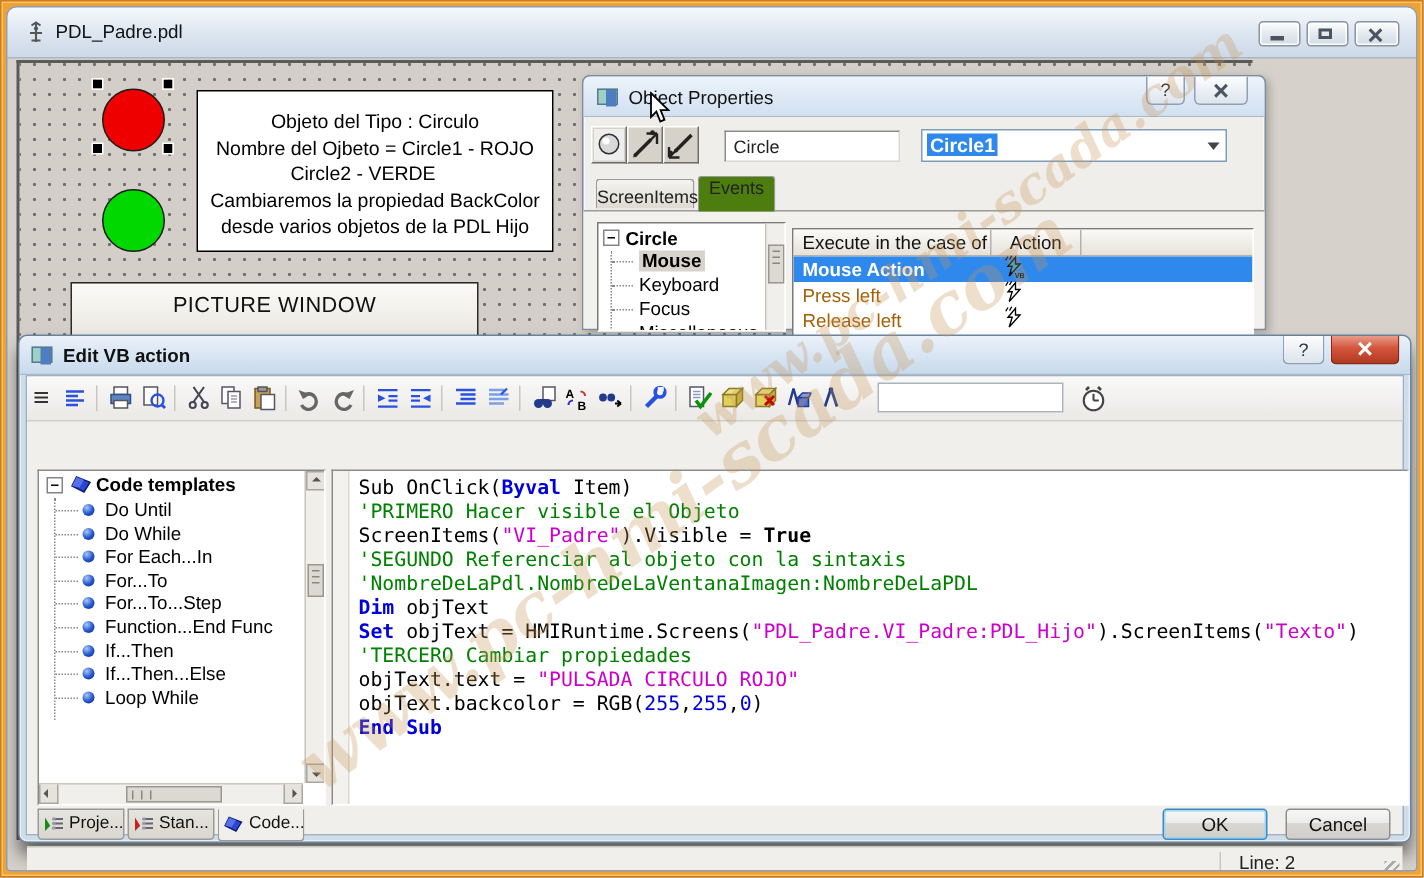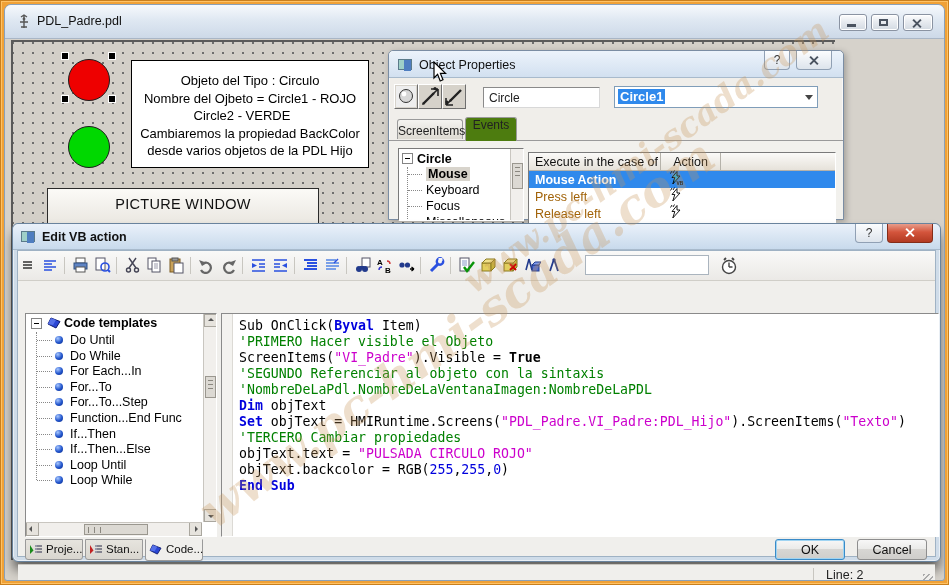--- a/index.html
+++ b/index.html
@@ -492,21 +492,20 @@
             <div id="tpl-vline"></div>
             <div id="template-list">
                 <div class="tpl-item"><span class="elbow"></span><span class="sphere"></span><span class="tlbl">Do Until</span></div>
                 <div class="tpl-item"><span class="elbow"></span><span class="sphere"></span><span class="tlbl">Do While</span></div>
                 <div class="tpl-item"><span class="elbow"></span><span class="sphere"></span><span class="tlbl">For Each...In</span></div>
                 <div class="tpl-item"><span class="elbow"></span><span class="sphere"></span><span class="tlbl">For...To</span></div>
                 <div class="tpl-item"><span class="elbow"></span><span class="sphere"></span><span class="tlbl">For...To...Step</span></div>
                 <div class="tpl-item"><span class="elbow"></span><span class="sphere"></span><span class="tlbl">Function...End Func</span></div>
                 <div class="tpl-item"><span class="elbow"></span><span class="sphere"></span><span class="tlbl">If...Then</span></div>
                 <div class="tpl-item"><span class="elbow"></span><span class="sphere"></span><span class="tlbl">If...Then...Else</span></div>
-                <div class="tpl-item"><span class="elbow"></span><span class="sphere"></span><span class="tlbl">Loop Until</span></div>
                 <div class="tpl-item"><span class="elbow"></span><span class="sphere"></span><span class="tlbl">Loop While</span></div>
               </div>
           </div>
           <div class="vscroll" style="bottom:14px;">
             <span class="arrowbox" style="top:0;left:0;">
                 <span class="tri" style="left:3px;top:3px;border-bottom-color:#555;border-top:none;"></span>
               </span>
             <span class="vthumb" style="top:62px;height:22px;">
                 <i></i>
                 <i></i>

